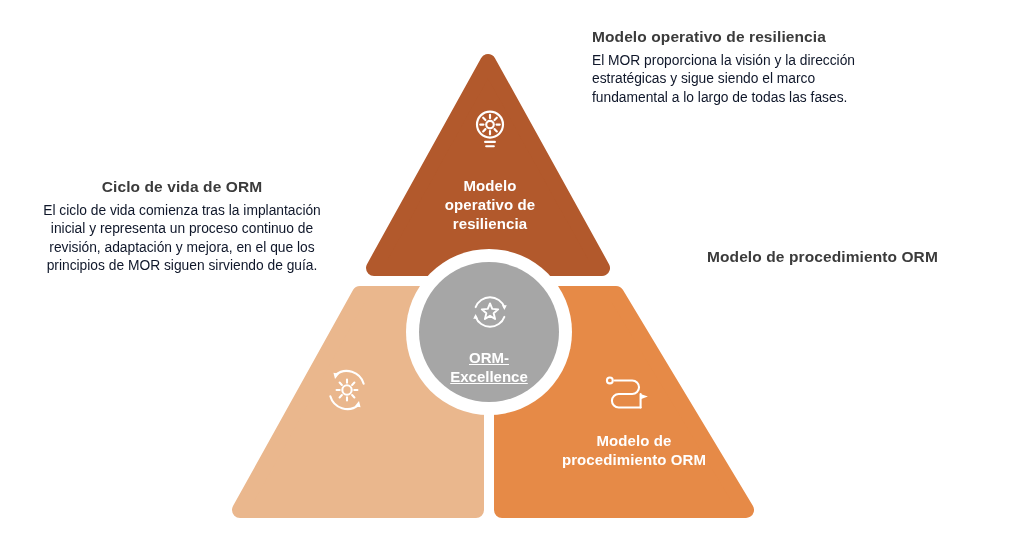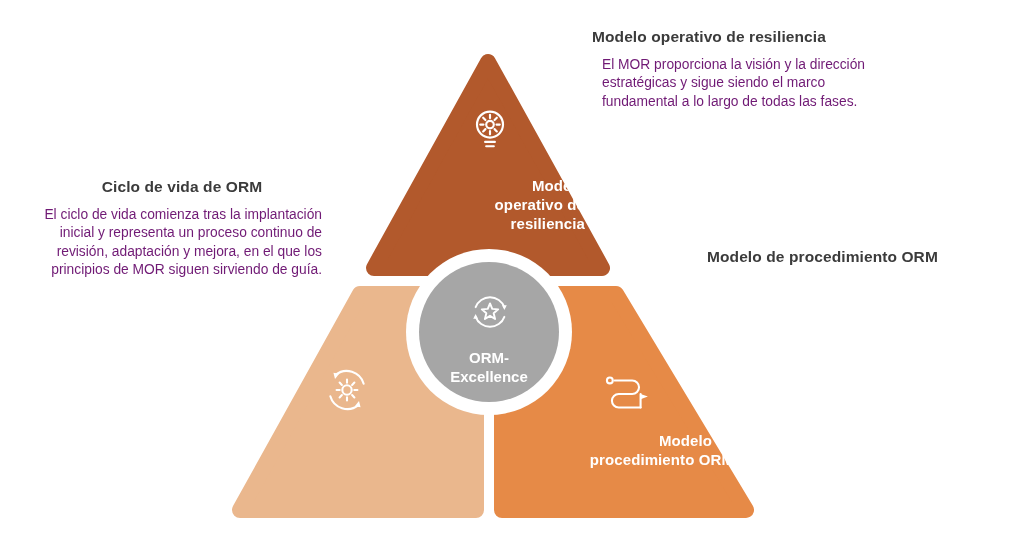--- a/index.html
+++ b/index.html
@@ -3,36 +3,36 @@
 <meta charset="utf-8">
 <style>
   html,body{margin:0;padding:0;background:#ffffff;}
   .stage{
     position:relative;width:1024px;height:549px;background:#ffffff;
     font-family:"Liberation Sans", sans-serif;overflow:hidden;
   }
   .tri-svg{position:absolute;left:218px;top:48px;}
   .icon-svg{position:absolute;}
   .seg-label{
-    position:absolute;color:#ffffff;font-weight:700;text-align:right;
+    position:absolute;color:#ffffff;font-weight:700;text-align:center;
     font-size:15px;line-height:1.28;white-space:pre-line;letter-spacing:.1px;
   }
   .center-label{
     position:absolute;color:#ffffff;font-weight:700;text-align:center;
     font-size:15px;line-height:1.25;white-space:pre-line;
   }
   .annotation{position:absolute;}
   .annotation .ann-title{
     font-size:15.5px;font-weight:700;color:#3b3b3b;margin:0 0 6px 0;letter-spacing:.1px;
   }
   .annotation .ann-body{
-    font-size:13.8px;color:#701a75;line-height:1.33;margin:10px;
+    font-size:13.8px;color:#0f172a;line-height:1.33;margin:0;
   }
   .ann-left .ann-title{text-align:center;}
-  .ann-left .ann-body{text-align:right;}
+  .ann-left .ann-body{text-align:center;}
   .ann-topright .ann-title,.ann-topright .ann-body{text-align:left;}
   .ann-right .ann-title,.ann-right .ann-body{text-align:left;}
   .icon-stroke{stroke:#ffffff;stroke-width:2;fill:none;stroke-linecap:round;stroke-linejoin:round;}
 </style>
 </head>
 <body>
 
 <div class="stage">
 
   <svg class="tri-svg" width="548" height="486" viewBox="0 0 548 486">
@@ -84,21 +84,21 @@
   </svg>
 
   <div class="seg-label" style="left:395px;top:176px;width:190px;">Modelo
 operativo de
 resiliencia</div>
 
 
   <div class="seg-label" style="left:534px;top:431px;width:200px;">Modelo de
 procedimiento ORM</div>
 
-  <div class="center-label" style="left:419px;top:349px;width:140px;">ORM-
+  <div class="center-label" style="left:419px;top:349px;width:140px;text-decoration:underline;">ORM-
 Excellence</div>
 
   <div class="annotation ann-topright" style="left:592px;top:28px;width:295px;">
     <p class="ann-title">Modelo operativo de resiliencia</p>
     <p class="ann-body">El MOR proporciona la visión y la dirección estratégicas y sigue siendo el marco fundamental a lo largo de todas las fases.</p>
   </div>
 
   <div class="annotation ann-left" style="left:32px;top:178px;width:300px;">
     <p class="ann-title">Ciclo de vida de ORM</p>
     <p class="ann-body">El ciclo de vida comienza tras la implantación inicial y representa un proceso continuo de revisión, adaptación y mejora, en el que los principios de MOR siguen sirviendo de guía.</p>

